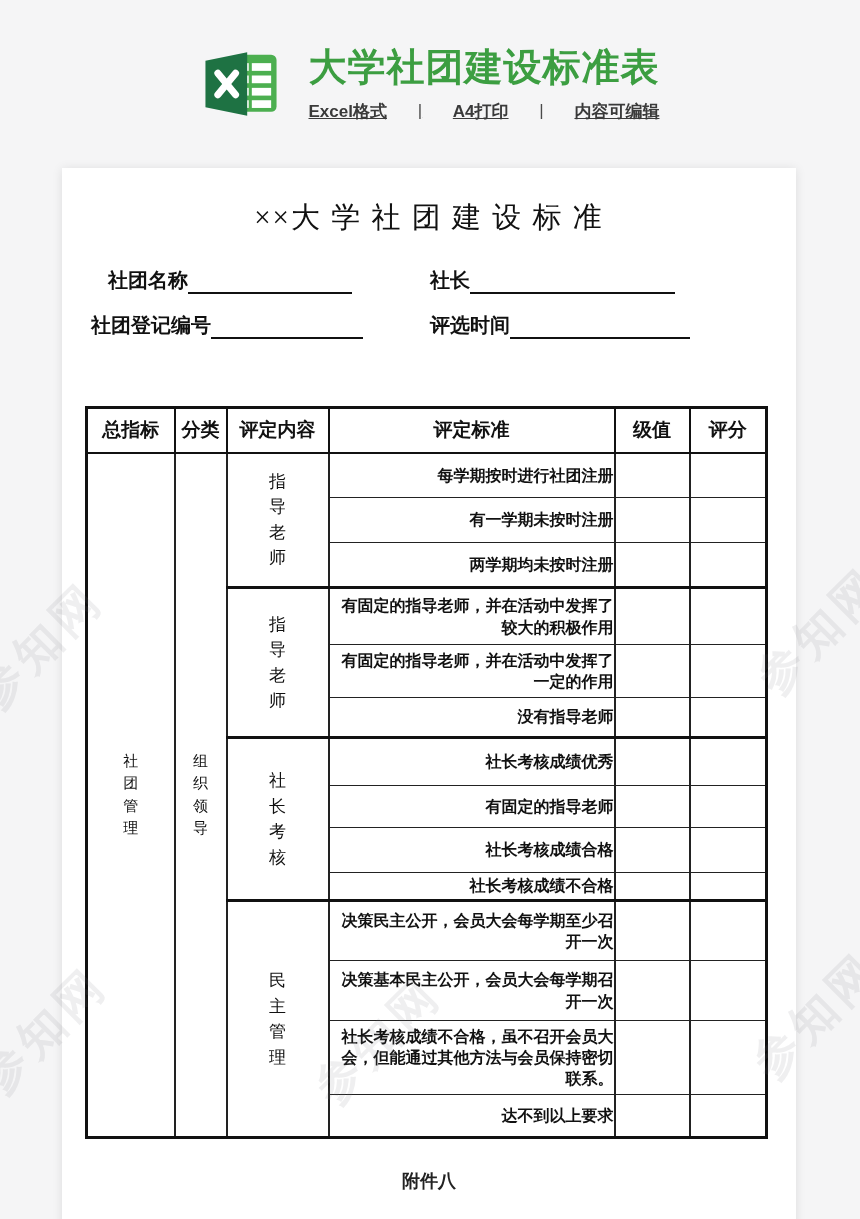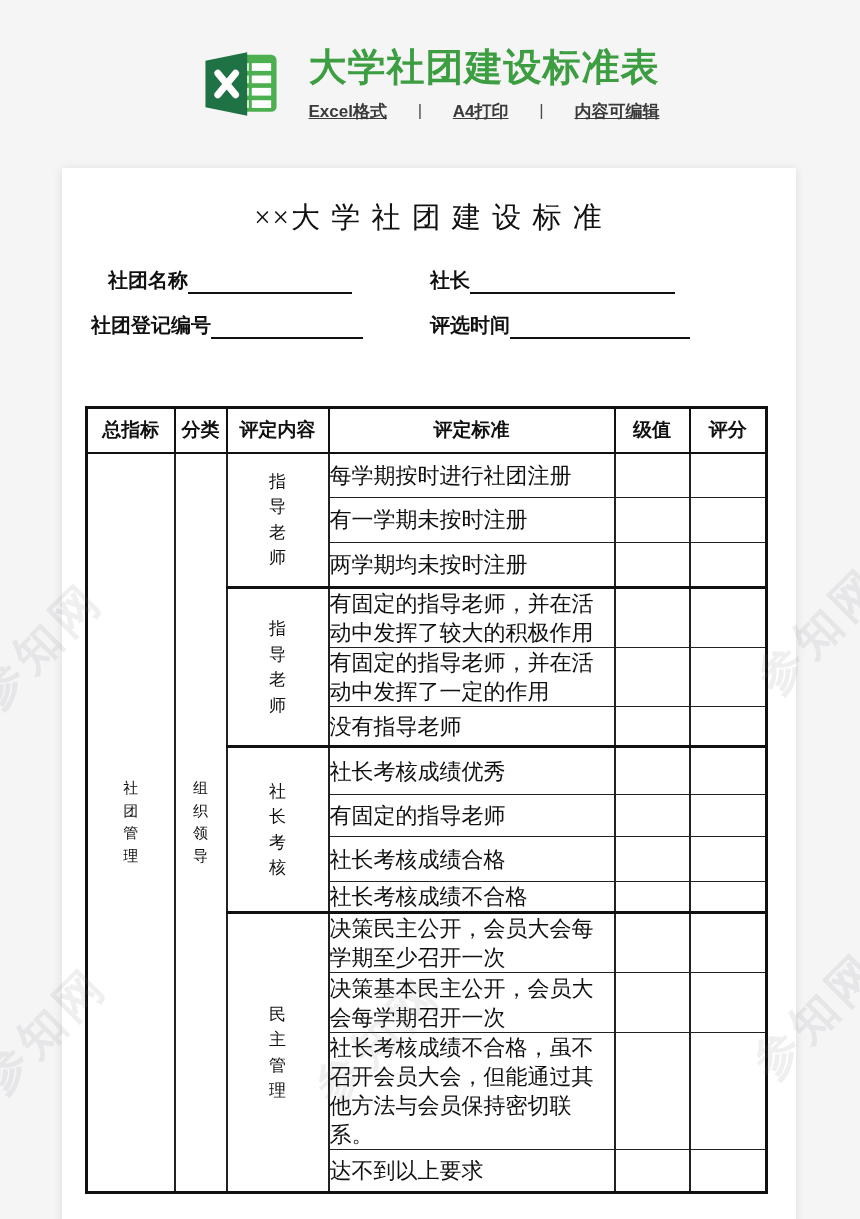--- a/index.html
+++ b/index.html
@@ -65,22 +65,22 @@
     font-family:"Liberation Sans",sans-serif;
   }
   table.std td{
     border:1.5px solid #222;
     border-left-width:2px;border-right-width:2px;
     vertical-align:middle;padding:0;
     font-family:"Liberation Serif",serif;color:#111;
   }
   tr.gt td{border-top-width:3px;border-top-color:#111;}
   td.crit{
-    text-align:left;padding:3px 6px 3px 8px;
-    font-size:22px;line-height:1.32;
+    text-align:right;padding:3px 6px 3px 8px;
+    font-size:16px;line-height:1.32;font-weight:bold;
   }
   td.vwrap{text-align:center;}
   .vtext{
     display:inline-block;width:1.05em;
     word-break:break-all;line-height:1.5;
     font-size:17px;letter-spacing:0;
   }
   .vtext.big{font-size:15px;line-height:1.5;}
   
   .doc-footer{

